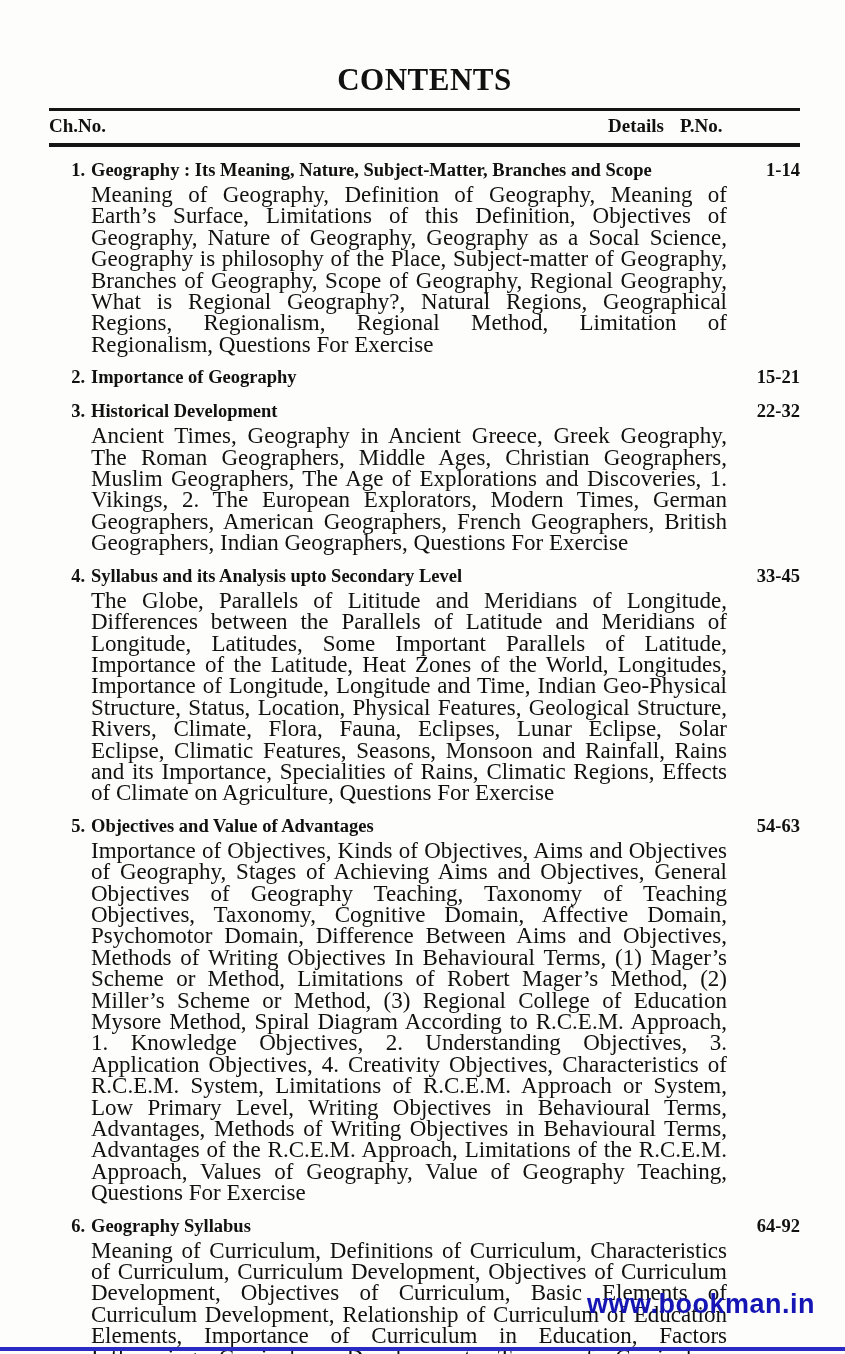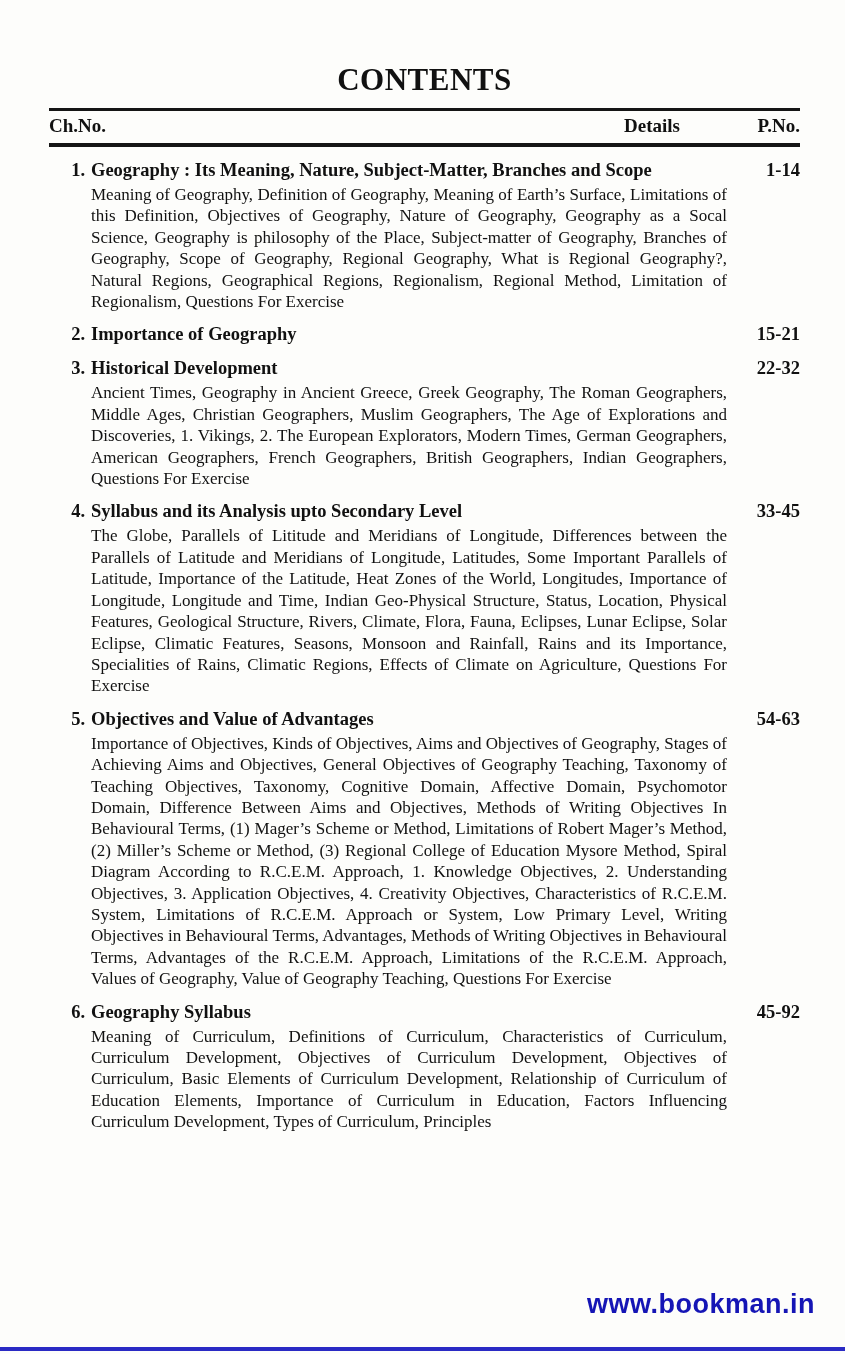--- a/index.html
+++ b/index.html
@@ -26,24 +26,25 @@
     margin: 0 0 10px 0;
   }
   .toc-header {
     display: flex;
     align-items: center;
     border-top: 3px solid #151515;
     border-bottom: 4px solid #151515;
     padding: 4px 0 6px 0;
     font-size: 19px;
     font-weight: bold;
+    gap: 16px;
   }
   .toc-header .col-ch { width: 120px; text-align: left; }
   .toc-header .col-details { flex: 1; text-align: right; }
-  .toc-header .col-pno { width: 120px; text-align: right; }
+  .toc-header .col-pno { width: 120px; }
   .toc-body {
     padding-top: 12px;
   }
   .chapter { margin-bottom: 11px; }
   .chapter-head {
     display: flex;
     align-items: baseline;
     font-weight: bold;
     font-size: 18.5px;
     line-height: 23px;
@@ -55,21 +56,21 @@
     padding-right: 6px;
   }
   .ch-title { flex: 1; }
   .ch-pages {
     white-space: nowrap;
     margin-left: 14px;
     text-align: right;
   }
   .ch-details {
     margin: 2px 73px 0 42px;
-    font-size: 17px;
+    font-size: 23px;
     line-height: 21.4px;
     text-align: justify;
   }
   .footer-watermark {
     position: absolute;
     right: 30px;
     bottom: 34px;
     font-family: "Liberation Sans", sans-serif;
     font-weight: bold;
     font-size: 27px;
@@ -139,21 +140,21 @@
         <span class="ch-title">Objectives and Value of Advantages</span>
         <span class="ch-pages">54-63</span>
       </div>
       <p class="ch-details">Importance of Objectives, Kinds of Objectives, Aims and Objectives of Geography, Stages of Achieving Aims and Objectives, General Objectives of Geography Teaching, Taxonomy of Teaching Objectives, Taxonomy, Cognitive Domain, Affective Domain, Psychomotor Domain, Difference Between Aims and Objectives, Methods of Writing Objectives In Behavioural Terms, (1) Mager’s Scheme or Method, Limitations of Robert Mager’s Method, (2) Miller’s Scheme or Method, (3) Regional College of Education Mysore Method, Spiral Diagram According to R.C.E.M. Approach, 1. Knowledge Objectives, 2. Understanding Objectives, 3. Application Objectives, 4. Creativity Objectives, Characteristics of R.C.E.M. System, Limitations of R.C.E.M. Approach or System, Low Primary Level, Writing Objectives in Behavioural Terms, Advantages, Methods of Writing Objectives in Behavioural Terms, Advantages of the R.C.E.M. Approach, Limitations of the R.C.E.M. Approach, Values of Geography, Value of Geography Teaching, Questions For Exercise</p>
     </div>
 
     <div class="chapter">
       <div class="chapter-head">
         <span class="ch-no">6.</span>
         <span class="ch-title">Geography Syllabus</span>
-        <span class="ch-pages">45-92</span>
+        <span class="ch-pages">64-92</span>
       </div>
       <p class="ch-details">Meaning of Curriculum, Definitions of Curriculum, Characteristics of Curriculum, Curriculum Development, Objectives of Curriculum Development, Objectives of Curriculum, Basic Elements of Curriculum Development, Relationship of Curriculum of Education Elements, Importance of Curriculum in Education, Factors Influencing Curriculum Development, Types of Curriculum, Principles</p>
     </div>
 
   </div>
 </div>
 
 <div class="footer-watermark" style="color: rgb(21, 21, 181);">www.bookman.in</div>
 <div class="bottom-rule" style="background: rgb(42, 42, 196);"></div>
 

